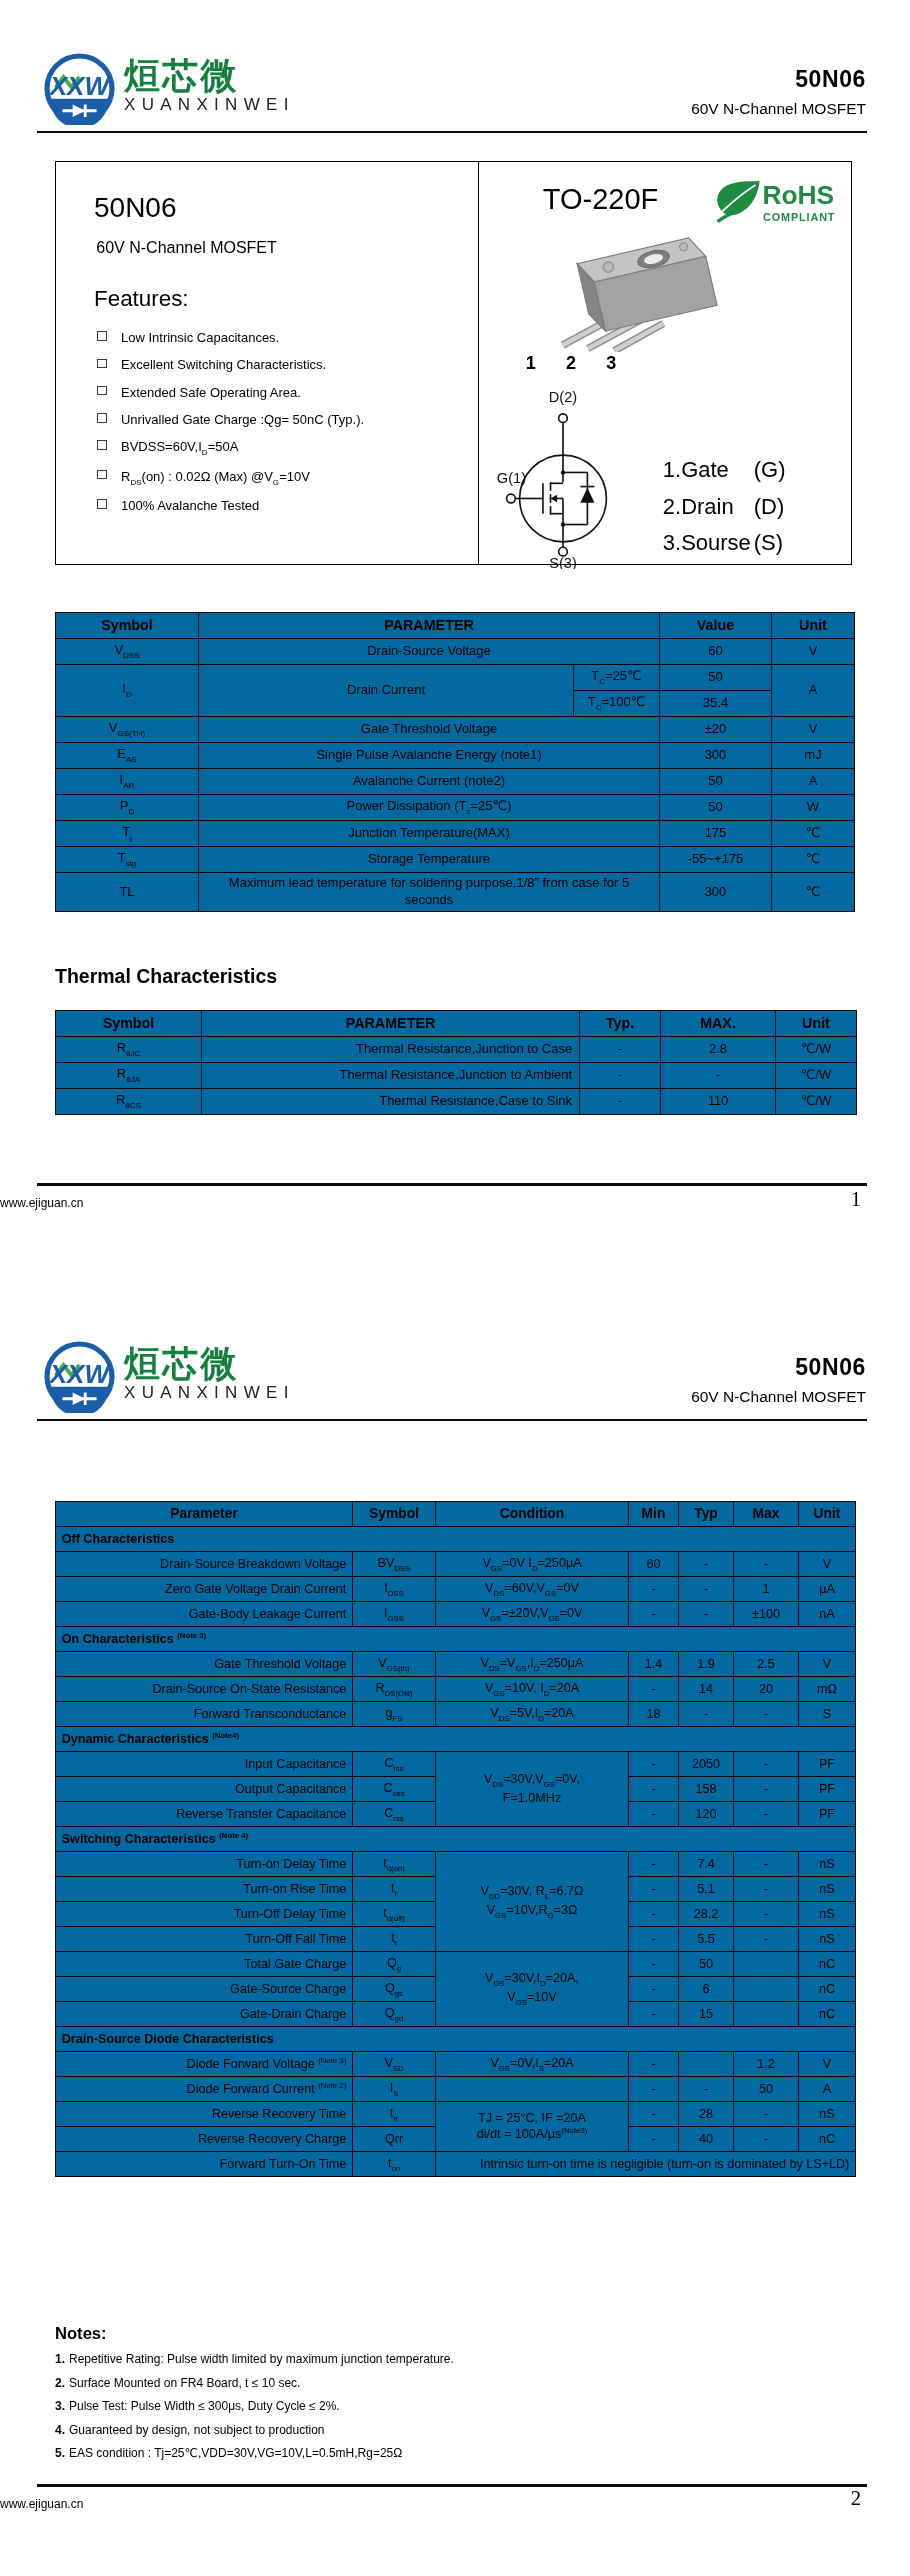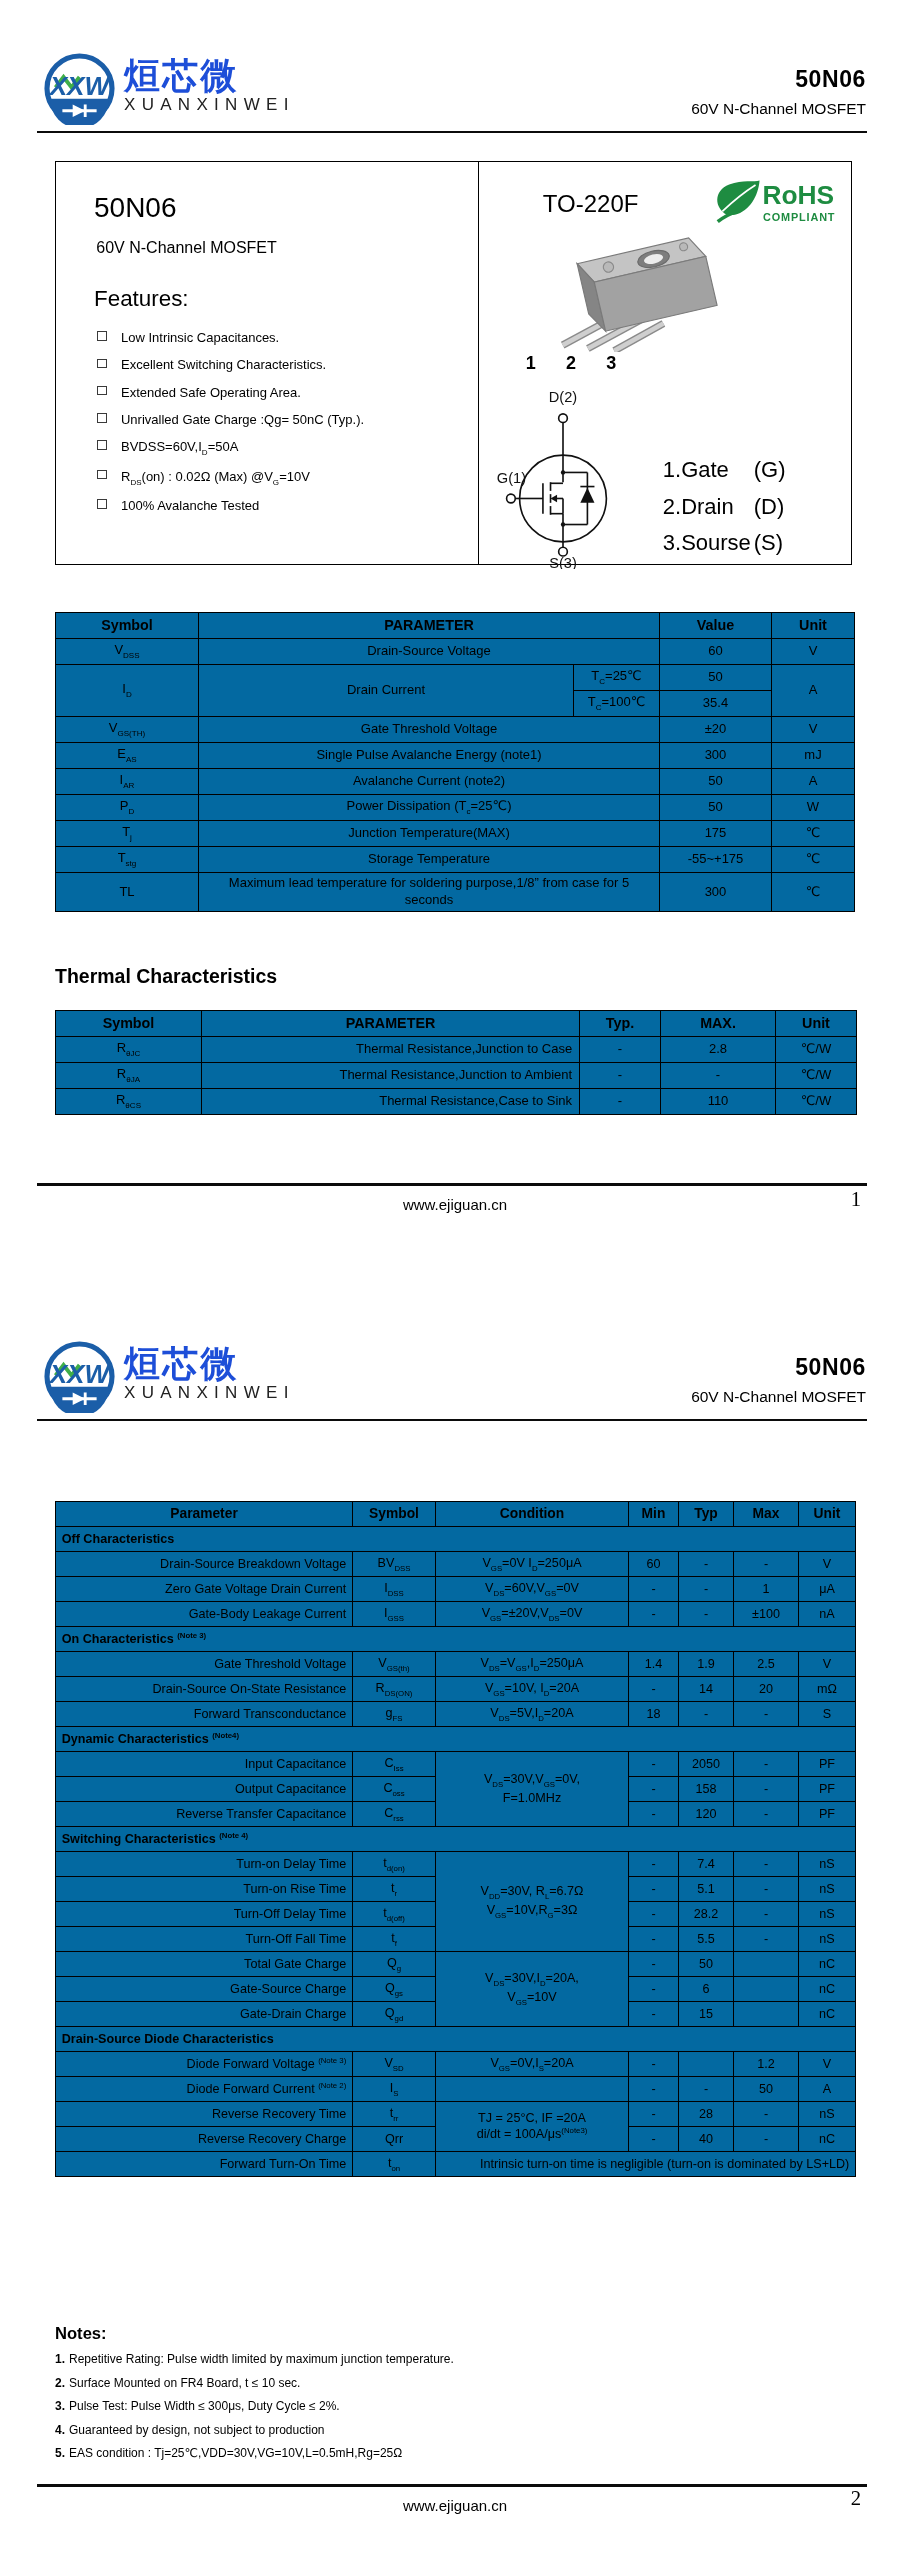--- a/index.html
+++ b/index.html
@@ -9,39 +9,39 @@
   .page{position:absolute;left:0;width:910px;height:1288px;background:#fff}
   #p1{top:0}
   #p2{top:1288px}
   .abs{position:absolute}
 
   
   .hdr{position:absolute;top:52px;left:43px;right:44px;height:80px}
   .logo{display:flex;align-items:flex-start}
   .logo svg{flex:none}
   .logo-txt{margin-left:8px;padding-top:4.6px}
-  .logo-cn{font-size:36px;font-weight:bold;line-height:1.05;letter-spacing:2.3px;color:#1d4ed8}
+  .logo-cn{font-size:36px;font-weight:bold;line-height:1.05;letter-spacing:2.3px;color:#15803d}
   .logo-en{font-size:17px;letter-spacing:6.3px;color:#222;margin-top:1.1px}
   .hdr-right{position:absolute;right:0;top:13.8px;text-align:right}
   .hdr-part{font-size:23px;font-weight:bold;letter-spacing:0.6px}
   .hdr-sub{font-size:15.5px;margin-top:6.9px}
   .rule{position:absolute;left:37px;width:830px;height:2.3px;background:#0b0b0b}
 
   
   .ibox{position:absolute;left:55px;top:161px;width:797px;height:404px;border:1.7px solid #000;display:flex}
   .ileft{width:423px;border-right:1.7px solid #000;padding:30px 17px 0 38px}
   .ipart{font-size:28px}
   .isub{font-size:16px;margin-top:15px;margin-left:2.3px}
   .iftitle{font-size:22.4px;margin-top:29px}
   ul.feat{list-style:none;margin-top:18.4px}
   ul.feat li{display:flex;align-items:flex-start;margin-bottom:11.5px;font-size:13px;line-height:1.2}
   .chk{flex:none;width:9.8px;height:9.8px;border:1.1px solid #3a3a3a;margin:1.1px 13.8px 0 3.4px;background:#fff}
   .iright{flex:1;position:relative;padding:15px 13.8px 0 13.8px}
   .pkgline{display:flex;justify-content:space-between;align-items:flex-start;padding-left:50px}
-  .pkgname{font-size:24px;margin-top:13px}
+  .pkgname{font-size:29px;margin-top:6px}
   .pins{font-size:18px;font-weight:bold;letter-spacing:12.6px;margin:1.1px 0 0 33px}
   .schem{display:flex;margin-top:16px}
   .pinlist{margin:64px 0 0 30px;font-size:22px;line-height:1.45}
   .pinlist .prow{display:flex;margin-bottom:4.6px}
   .pinlist .nm{width:91px}
 
   
   .h2{font-size:18px;font-weight:bold}
   .h2 .note{font-size:12px}
   .h2big{font-size:19.5px;font-weight:bold}
@@ -57,21 +57,21 @@
   sub{font-size:62%}
   sup{font-size:62%}
 
   
   .notes-title{font-size:16.6px;font-weight:bold}
   .note-item{display:flex;font-size:12px;margin-top:8px;line-height:1.3}
   .note-item b{margin-right:4px}
 
   
   .frule{position:absolute;left:37px;width:830px;height:2.9px;background:#0b0b0b}
-  .furl{position:absolute;left:0;width:100%;text-align:center;font-size:15px}
+  .furl{position:absolute;left:0;width:100%;text-align:left;font-size:12px}
   .fpage{position:absolute;right:49px;font-size:20.7px;font-family:"Liberation Serif","DejaVu Serif",serif}
 </style>
 </head>
 <body>
 
 <div class="sheet">
 
   <section class="page" id="p1">
 
     <div class="hdr">

